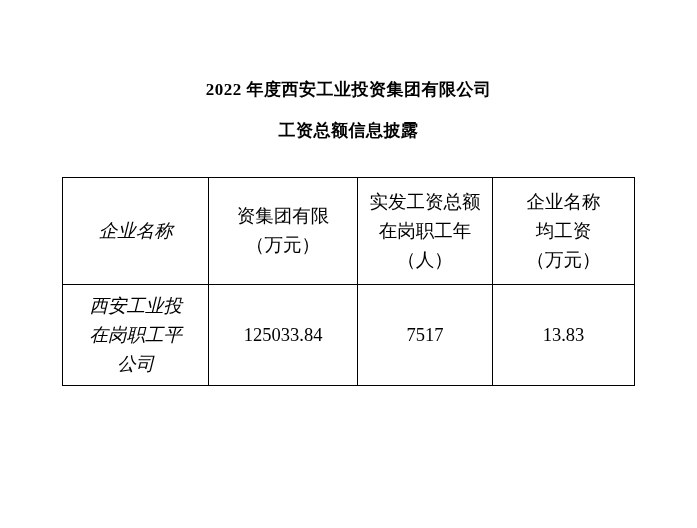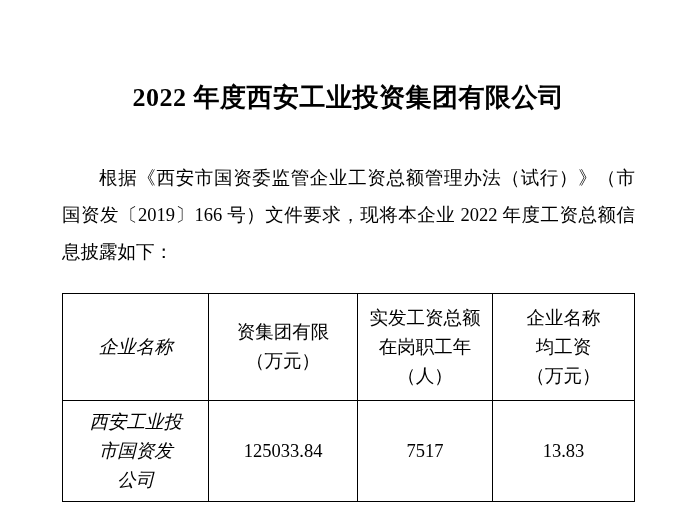--- a/index.html
+++ b/index.html
@@ -16,25 +16,25 @@
   }
   .page {
     position: relative;
     width: 697px;
     height: 528px;
     box-sizing: border-box;
     padding: 0 62px;
   }
   .doc-title {
     text-align: center;
-    font-size: 26px;
+    font-size: 17px;
     font-weight: bold;
     letter-spacing: 0.5px;
     line-height: 41px;
-    margin: 12px;
+    margin: 4px;
     padding-top: 65px;
   }
   .doc-title .title-line {
     display: block;
     white-space: nowrap;
   }
   .body-text {
     margin: 0;
     padding-top: 30px;
     font-size: 18.5px;
@@ -78,23 +78,23 @@
     font-size: 19px;
   }
 </style>
 </head>
 <body>
 
 <div class="page">
 
   <h1 class="doc-title">
     <span class="title-line">2022 年度西安工业投资集团有限公司</span>
+    <span class="title-line">工资总额信息披露</span>
   </h1>
 
-  <p class="body-text">根据《西安市国资委监管企业工资总额管理办法（试行）》（市国资发〔2019〕166 号）文件要求，现将本企业 2022 年度工资总额信息披露如下：</p>
 
   <div class="table-wrap">
     <table class="wage-table">
       <thead>
         <tr>
           <td class="col-name cell-lines">
             <span>企业名称</span>
           </td>
           <td class="col-total cell-lines">
             <span>资集团有限</span>
@@ -109,21 +109,21 @@
             <span>企业名称</span>
             <span>均工资</span>
             <span>（万元）</span>
           </td>
         </tr>
       </thead>
       <tbody>
         <tr>
           <td class="col-name cell-lines">
             <span>西安工业投</span>
-            <span>市国资发</span>
+            <span>在岗职工平</span>
             <span>公司</span>
           </td>
           <td class="col-total num-cell">125033.84</td>
           <td class="col-count num-cell">7517</td>
           <td class="col-avg num-cell">13.83</td>
         </tr>
       </tbody>
     </table>
   </div>
 

